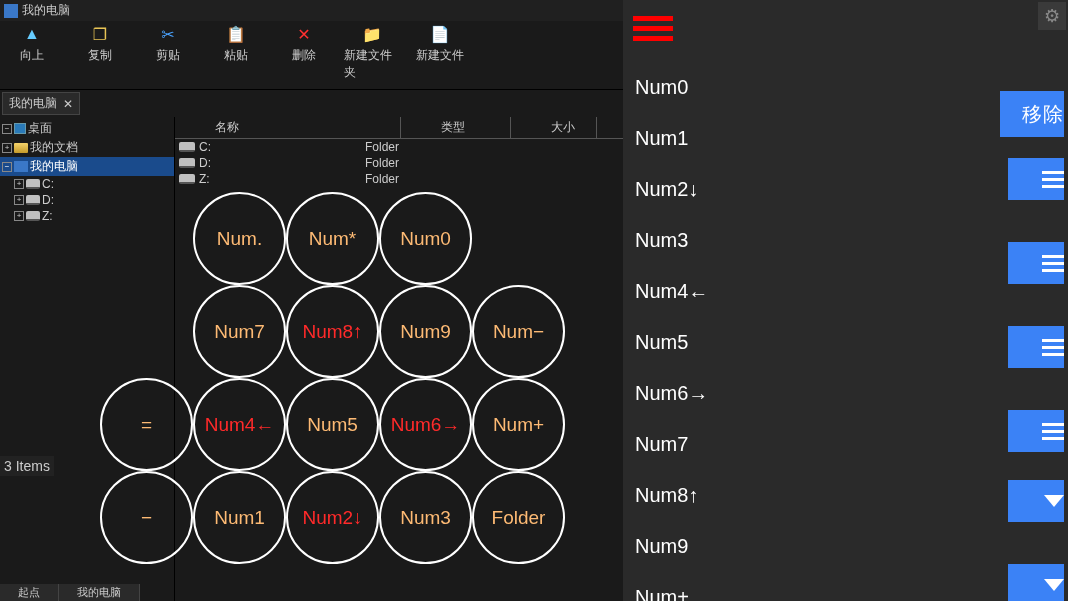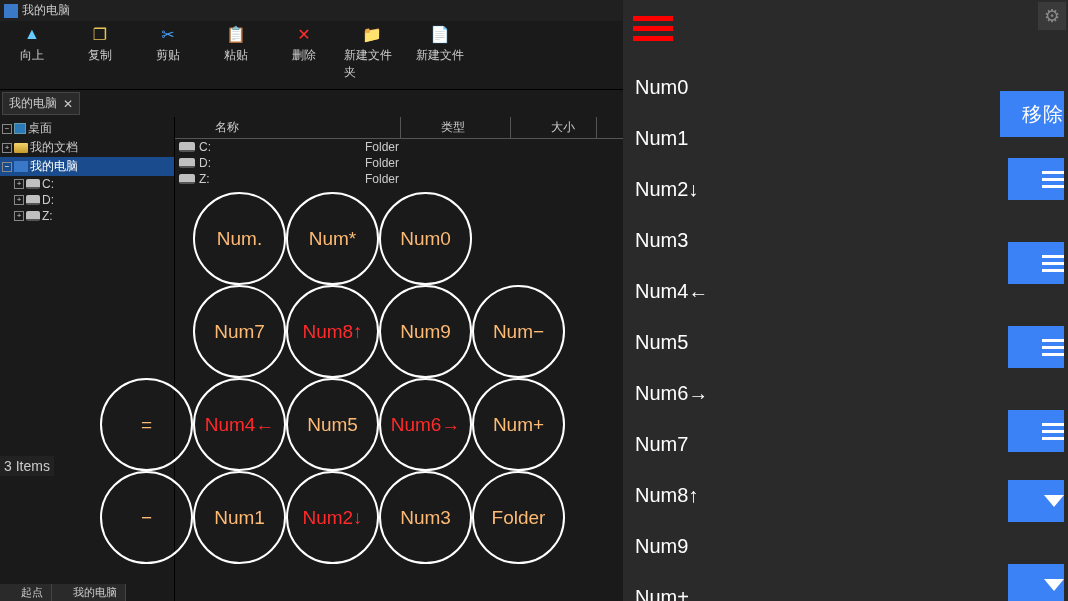--- a/index.html
+++ b/index.html
@@ -37,21 +37,21 @@
   .fm-head .c-name { flex: 0 0 190px; }
   .fm-head .c-type { flex: 0 0 74px; }
   .fm-head .c-size { flex: 0 0 50px; }
   .fm-head .c-date { flex: 1; }
   .fm-rowline { display: flex; padding: 1px 0; }
   .fm-rowline .c-name { flex: 0 0 190px; padding-left: 4px; display:flex; align-items:center; gap:4px;}
   .fm-rowline .c-type { flex: 0 0 74px; }
   .fm-rowline .drv { width: 16px; height: 10px; background: #c0c0c0; border-radius: 2px; border-bottom: 2px solid #555; display:inline-block;}
   .fm-status { background: #222; font-size: 14px; padding: 2px 4px; }
   .fm-footer { position: absolute; left: 0; bottom: 0; background: #2a2a2a; font-size: 11px; display: flex; }
-  .fm-footer span { padding: 1px 8px; border-right: 1px solid #444; margin-left: 13px; }
+  .fm-footer span { padding: 1px 18px; border-right: 1px solid #444; }
 
   
   .keypad { position: absolute; left: 100px; top: 192px; }
   .keyrow { display: flex; }
   .key {
     width: 93px; height: 93px; border: 2.5px solid #fff; border-radius: 50%;
     display: flex; align-items: center; justify-content: center;
     font-size: 19px; color: #fdba74; margin: 0px; background: rgba(0,0,0,0);
   }
   .key.red { color: #ff2a2a; }

